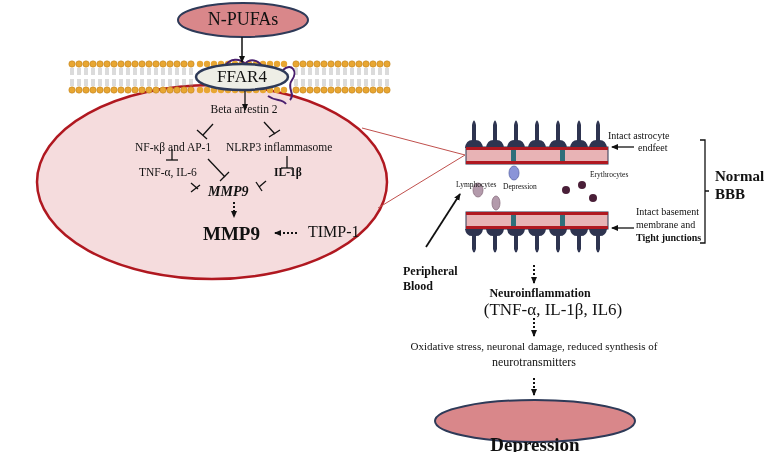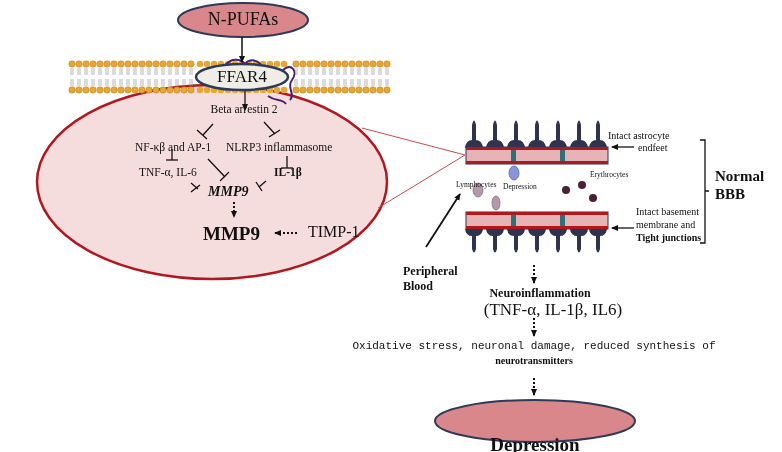--- a/index.html
+++ b/index.html
@@ -266,15 +266,15 @@
 <div class="t" style="left:636px; top:220px; font-size:10px;">membrane and</div>
 <div class="t" style="left:636px; top:233px; font-size:10px;font-weight:bold;">Tight junctions</div>
 <div class="t" style="left:715px; top:169px; font-size:15px; font-weight:bold;text-align:center;">Normal</div>
 <div class="t" style="left:715px; top:187px; font-size:15px; font-weight:bold;">BBB</div>
 
 <div class="t" style="left:403px; top:265px; font-size:12px; font-weight:bold;">Peripheral</div>
 <div class="t" style="left:403px; top:280px; font-size:12px; font-weight:bold;">Blood</div>
 
 <div class="t c" style="left:540px; top:287px; font-size:12px; font-weight:bold;">Neuroinflammation</div>
 <div class="t c" style="left:540px; top:301px; font-size:17px;margin-left:13px;">(TNF-α, IL-1β, IL6)</div>
-<div class="t c" style="left:534px; top:341px; font-size:11px;font-family:Liberation Mono, monospace;">Oxidative stress, neuronal damage, reduced synthesis of</div>
-<div class="t c" style="left:534px; top:356px; font-size:10px;font-weight:bold;">neurotransmitters</div>
+<div class="t c" style="left:534px; top:341px; font-size:11px;">Oxidative stress, neuronal damage, reduced synthesis of</div>
+<div class="t c" style="left:534px; top:356px; font-size:12px;">neurotransmitters</div>
 <div class="t c" style="left:535px; top:435px; font-size:19px; font-weight:bold;text-decoration:underline;">Depression</div>
 
 </body></html>

